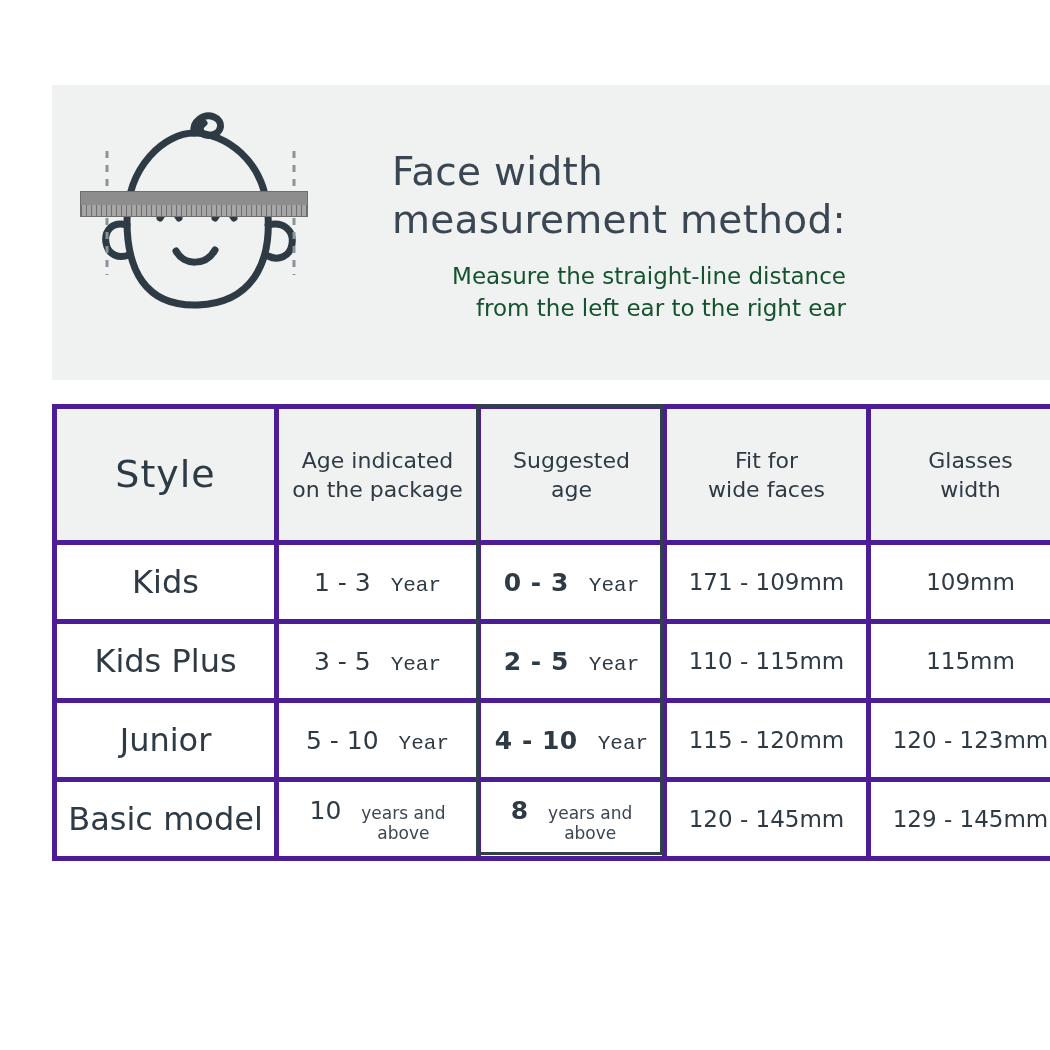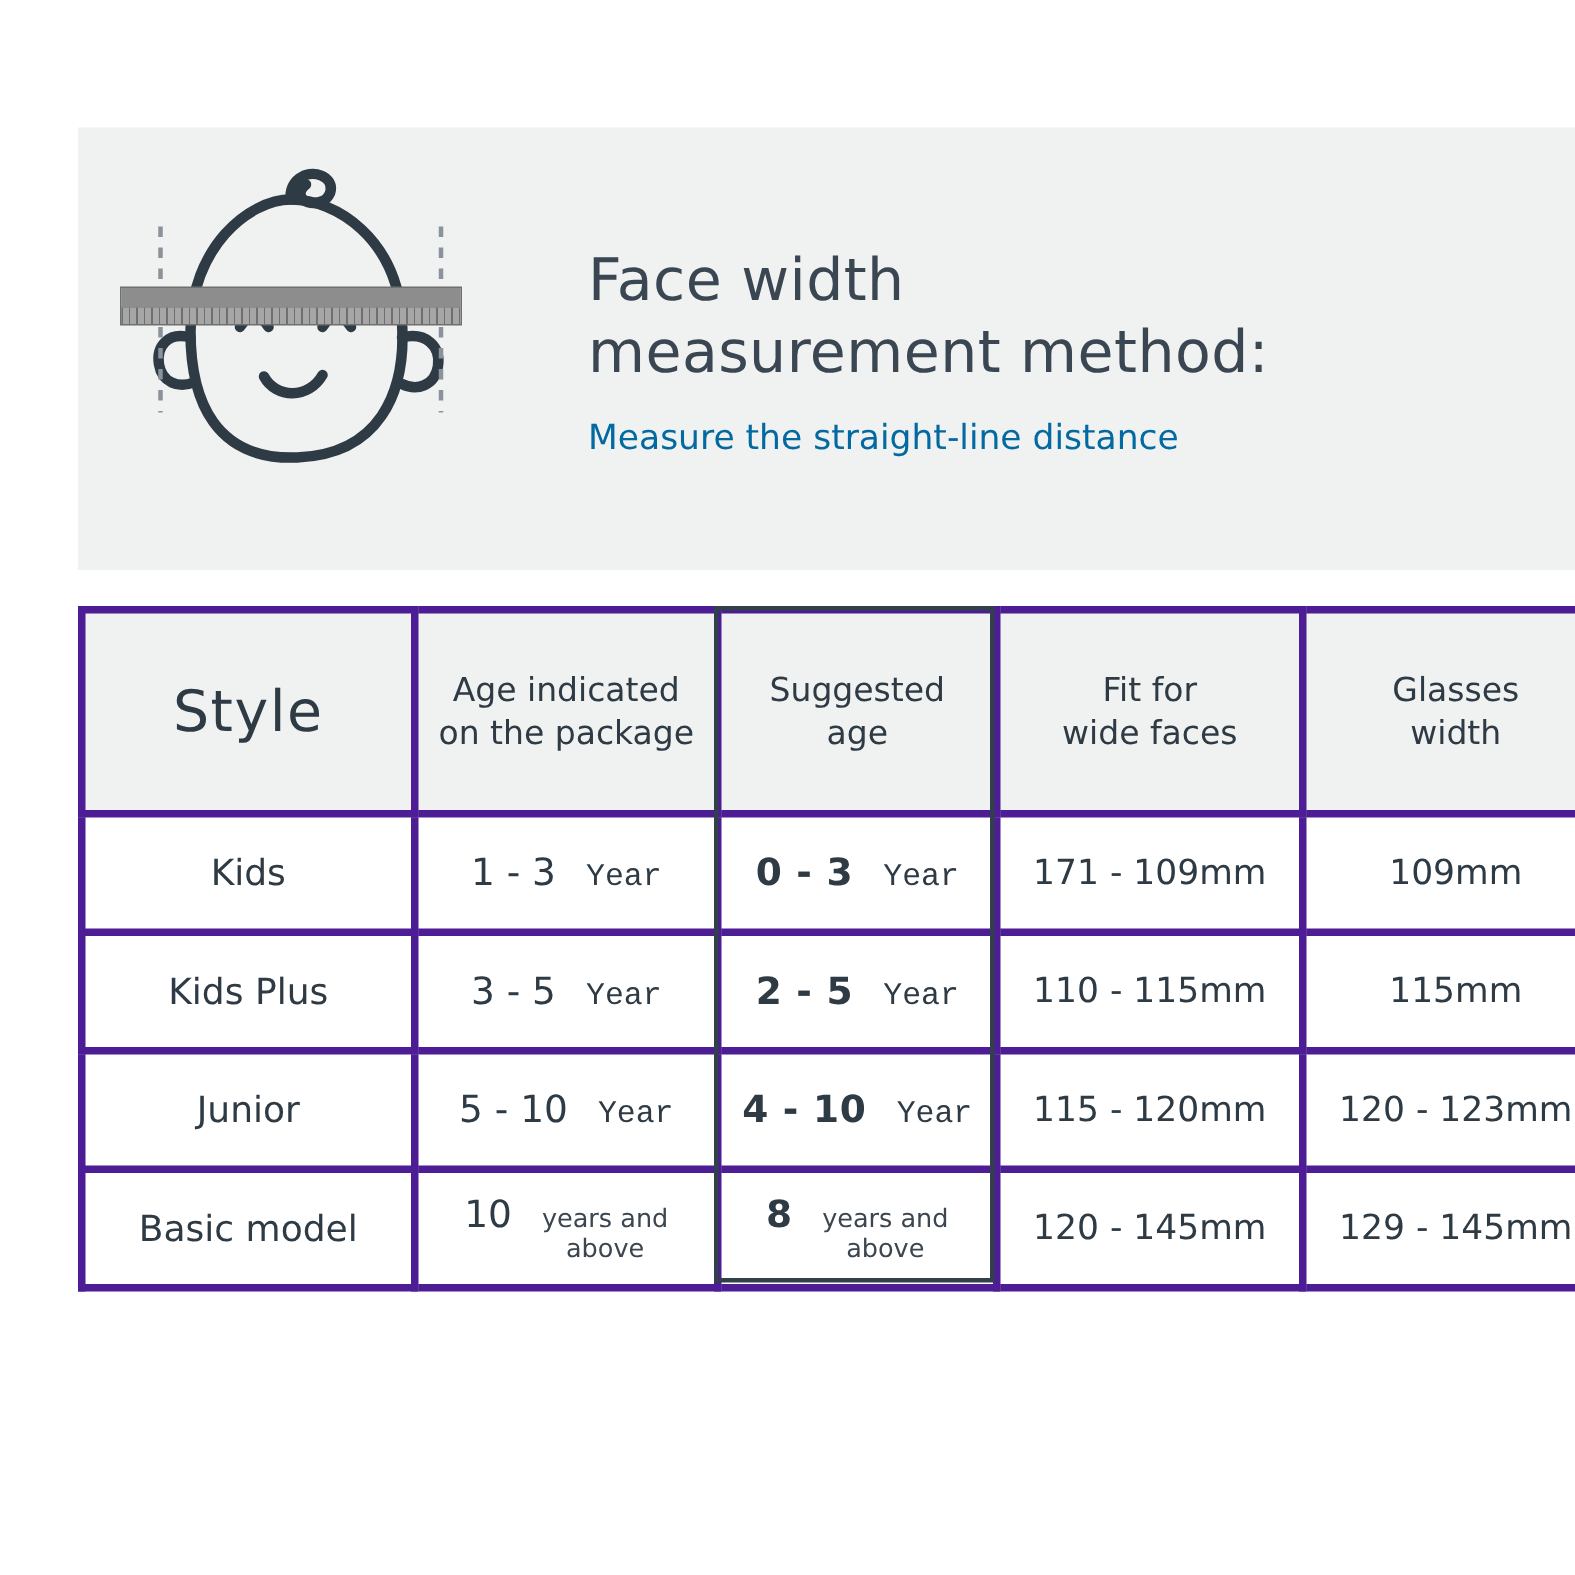--- a/index.html
+++ b/index.html
@@ -53,23 +53,24 @@
     color: #3a4651;
     font-weight: 400;
     letter-spacing: 0.3px;
     max-width: 560px;
   }
 
   .banner-sub {
     margin-top: 16px;
     font-size: 23px;
     line-height: 32px;
-    color: #0369a1;
+    color: #14532d;
     font-weight: 400;
     max-width: 520px;
+    text-align: right;
   }
 
   
   .table-wrap {
     position: absolute;
     left: 16px;
     top: 404px;
     width: 1018px;
   }
 
@@ -101,21 +102,21 @@
     letter-spacing: 1px;
   }
 
   tbody td {
     height: 79px;
     background: #ffffff;
     font-size: 23px;
   }
 
   tbody td.style-cell {
-    font-size: 24px;
+    font-size: 32px;
   }
 
   .col1 { width: 222px; }
   .col2 { width: 202px; }
   .col3 { width: 186px; }
   .col4 { width: 204px; }
   .col5 { width: 204px; }
 
   
   .hl {
@@ -221,20 +222,21 @@
       <div class="ruler"></div>
     </div>
 
     <div class="banner-text">
       <div class="banner-title">
         <div>Face width</div>
         <div>measurement method:</div>
       </div>
       <div class="banner-sub">
         <div>Measure the straight-line distance</div>
+        <div>from the left ear to the right ear</div>
       </div>
     </div>
   </div>
 
   <div class="table-wrap hl">
     <table class="sizechart">
       <colgroup>
         <col class="col1">
           <col class="col2">
           <col class="col3">

